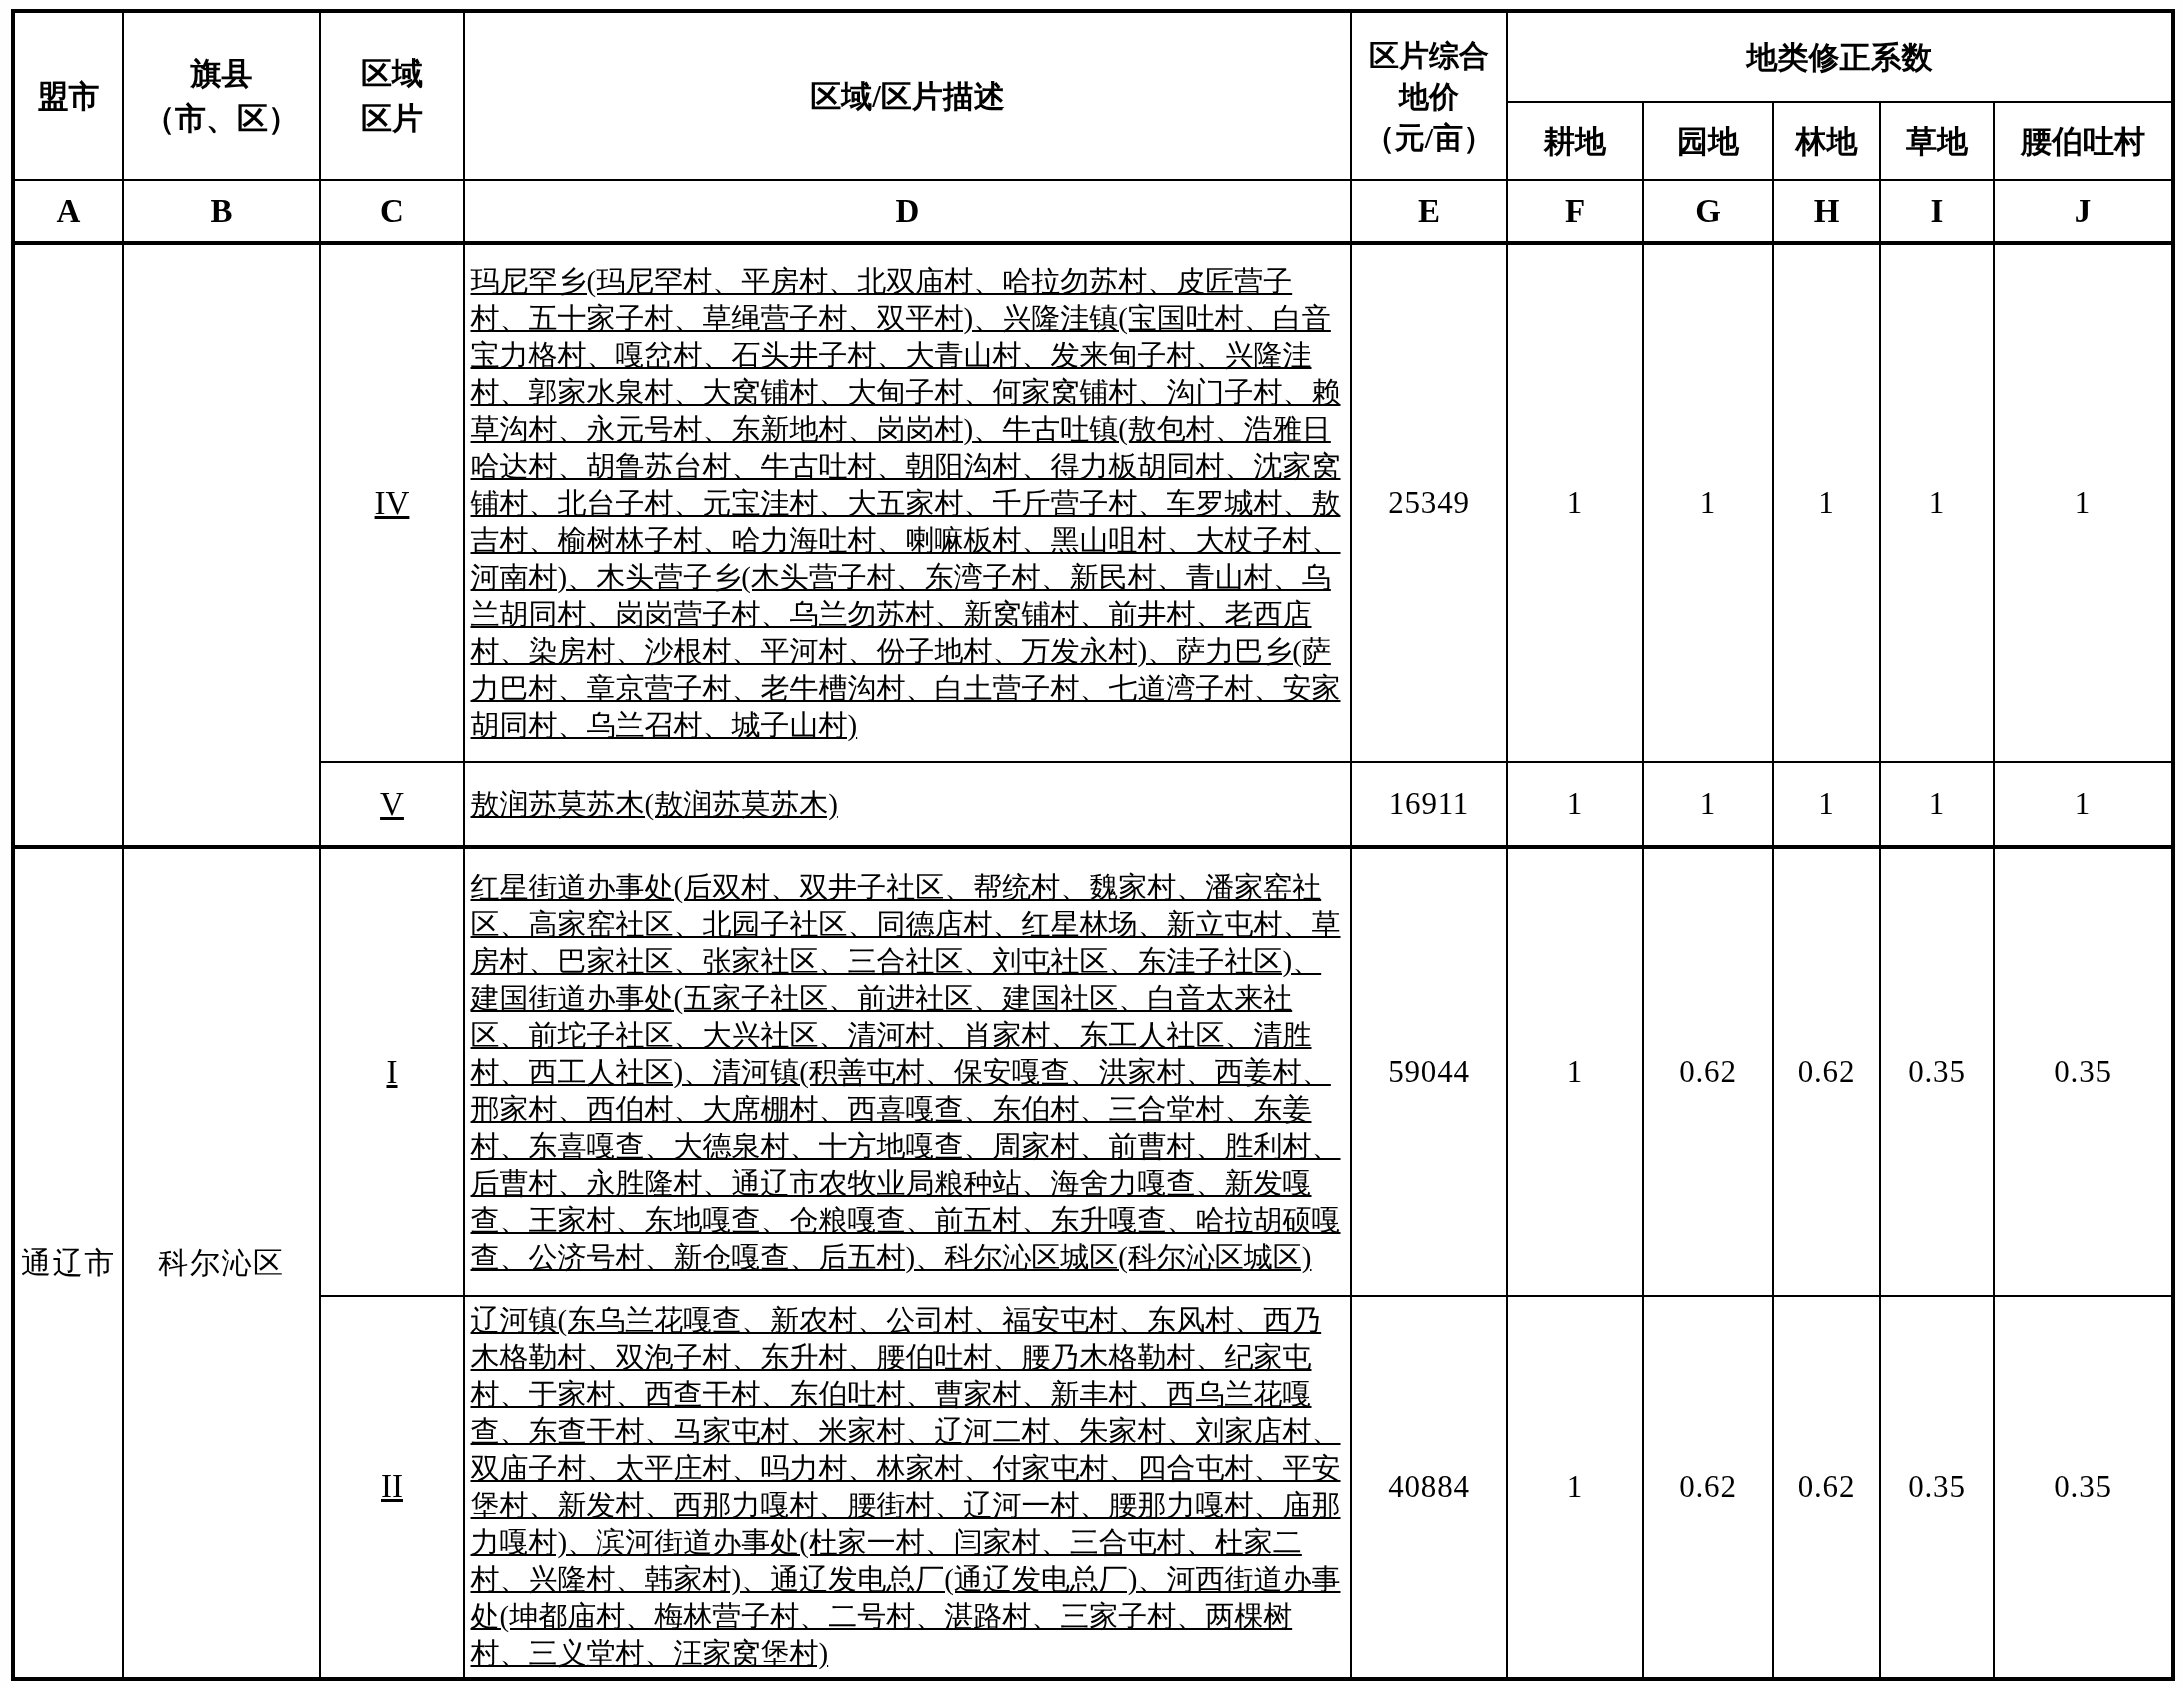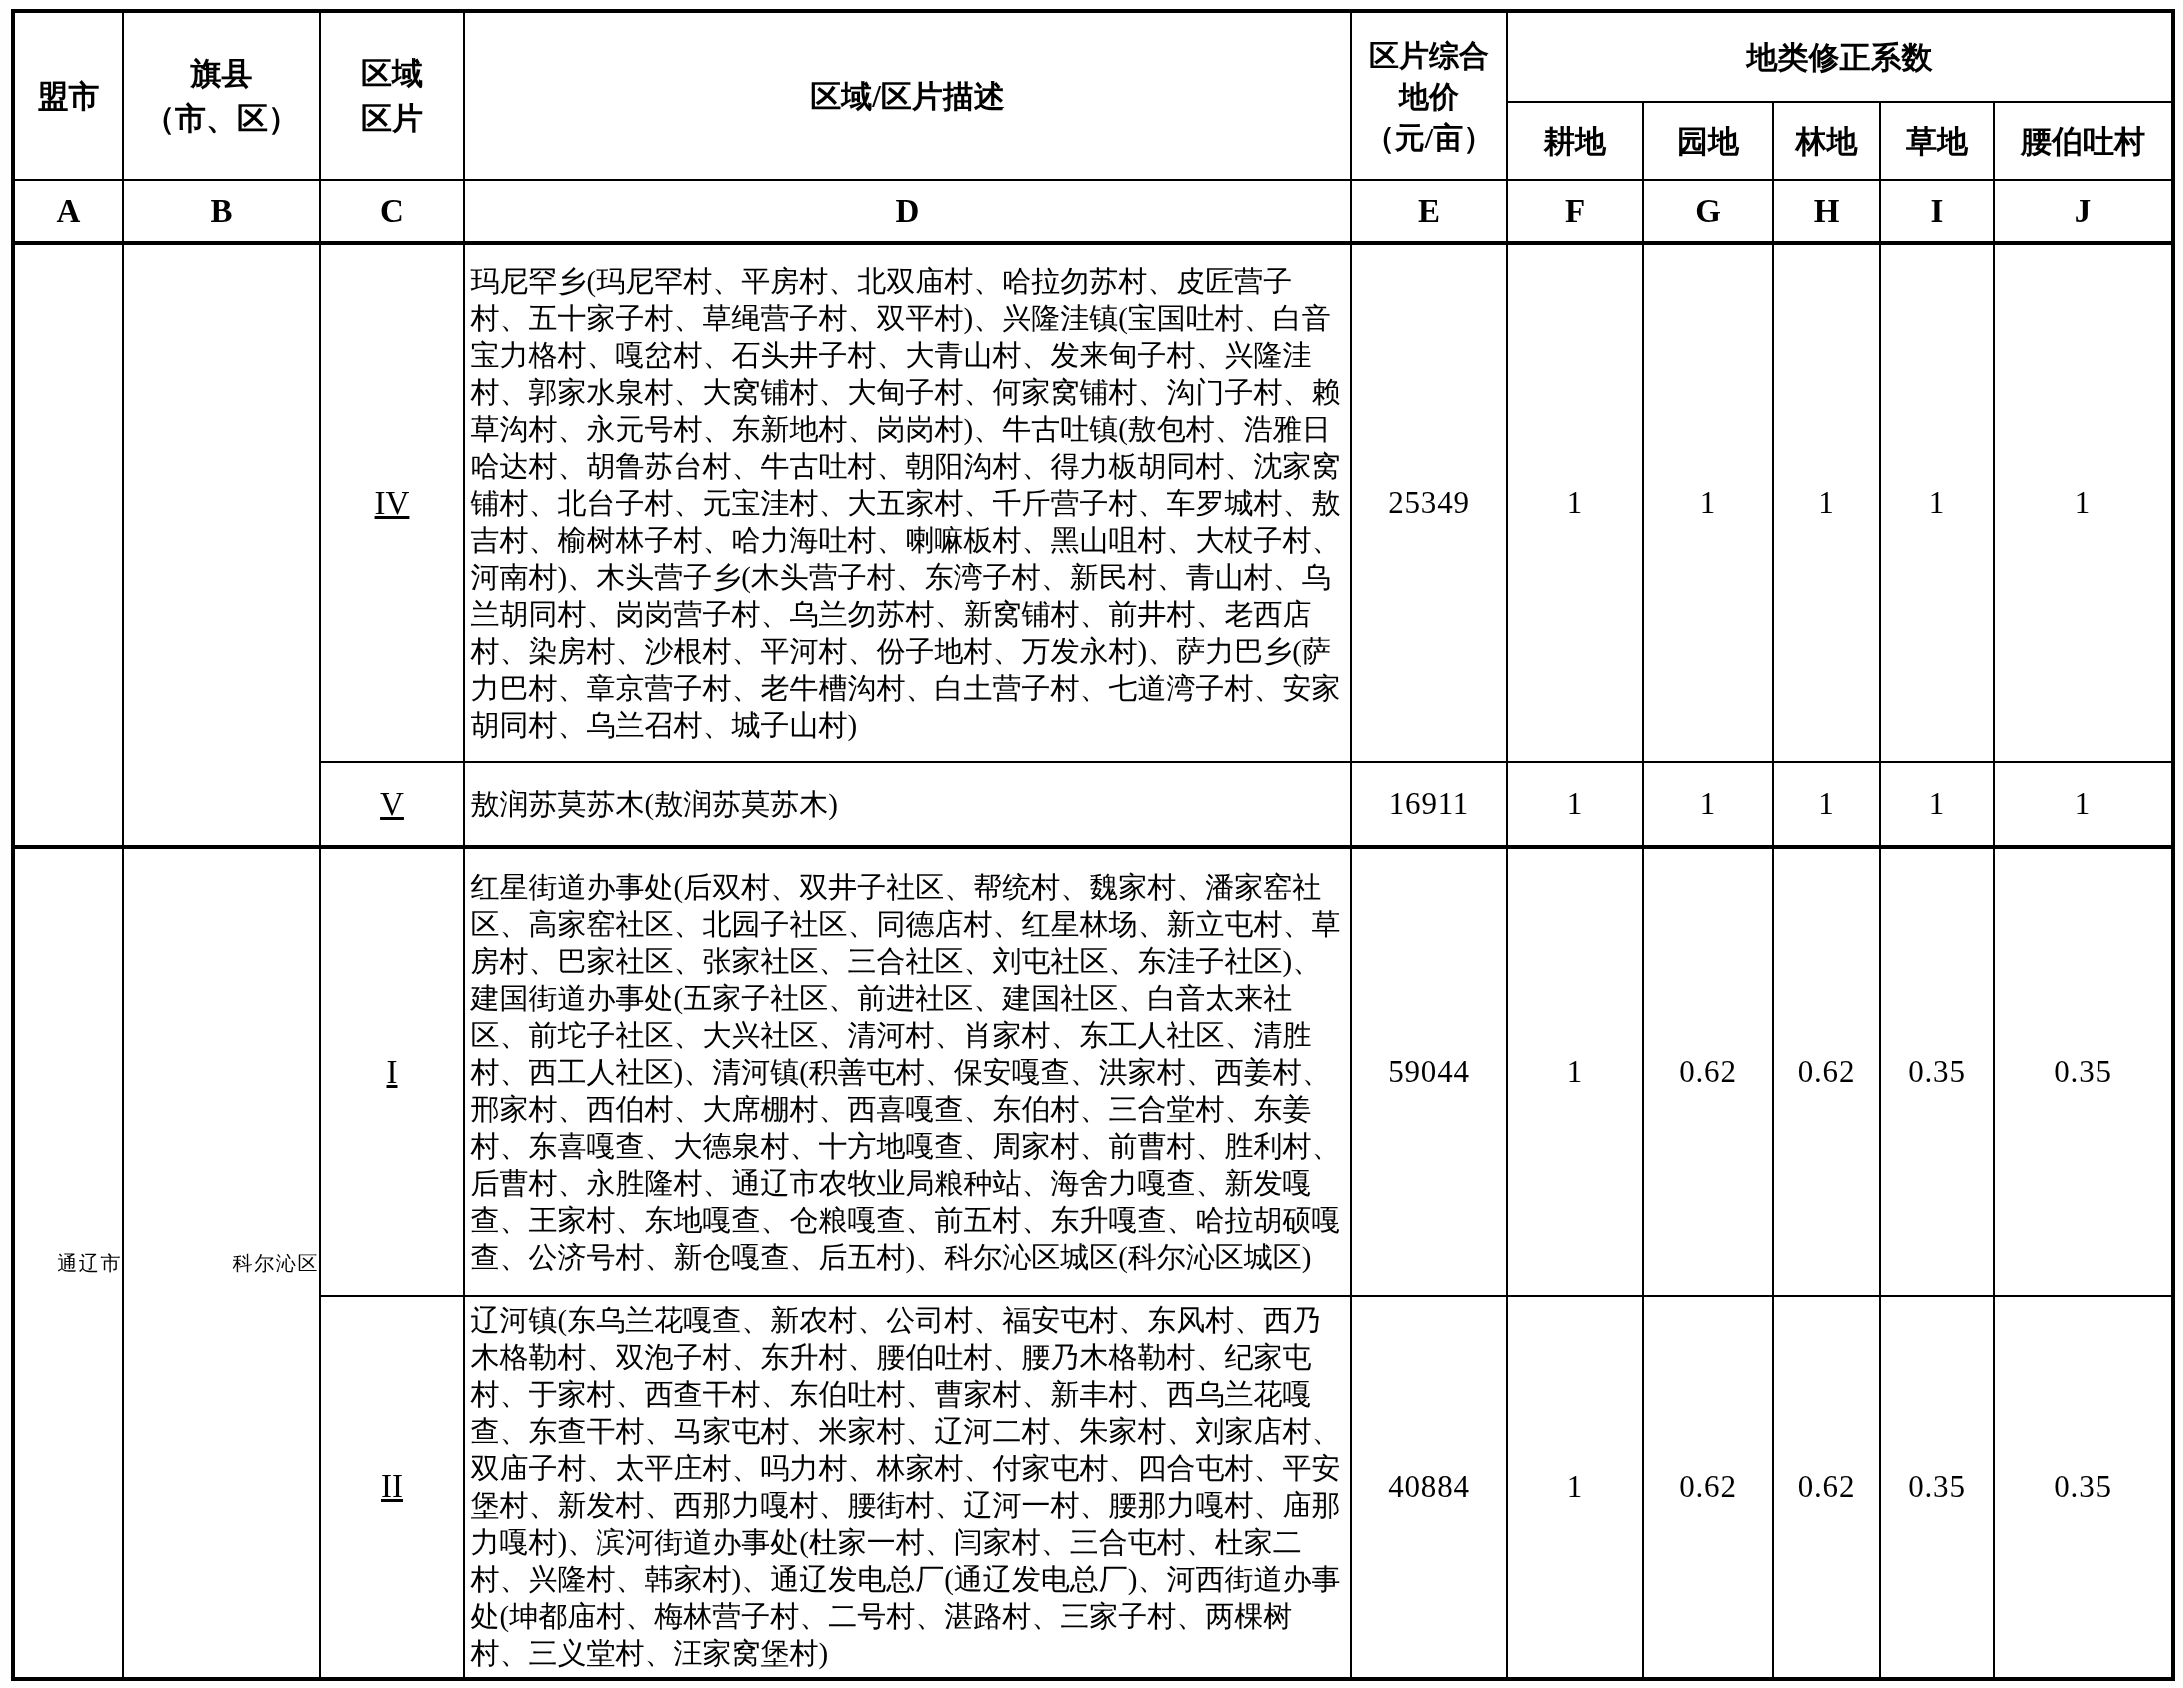--- a/index.html
+++ b/index.html
@@ -45,33 +45,33 @@
     border-bottom-width: 3.9px;
   }
   tr.tier1 th { border-top-width: 4.7px; }
   
   td.zone {
     font-size: 33px;
     line-height: 1.2;
     text-decoration: underline;
   }
   td.geo {
-    font-size: 20px;
+    font-size: 30px;
     font-weight: normal;
     letter-spacing: 1.6px;
-    text-align: right;
   }
   td.desc {
     text-align: left;
     white-space: pre-line;
     word-break: break-all;
     font-size: 29px;
     line-height: 37px;
     padding: 4.7px 7.8px 4.7px 5.5px;
     vertical-align: middle;
+    text-decoration: underline;
   }
   td.num {
     font-size: 31px;
     letter-spacing: 0.8px;
     margin-left: 9px;
   }
   tr.group-start td { border-top-width: 4.7px; }
 </style>
 </head>
 <body>

